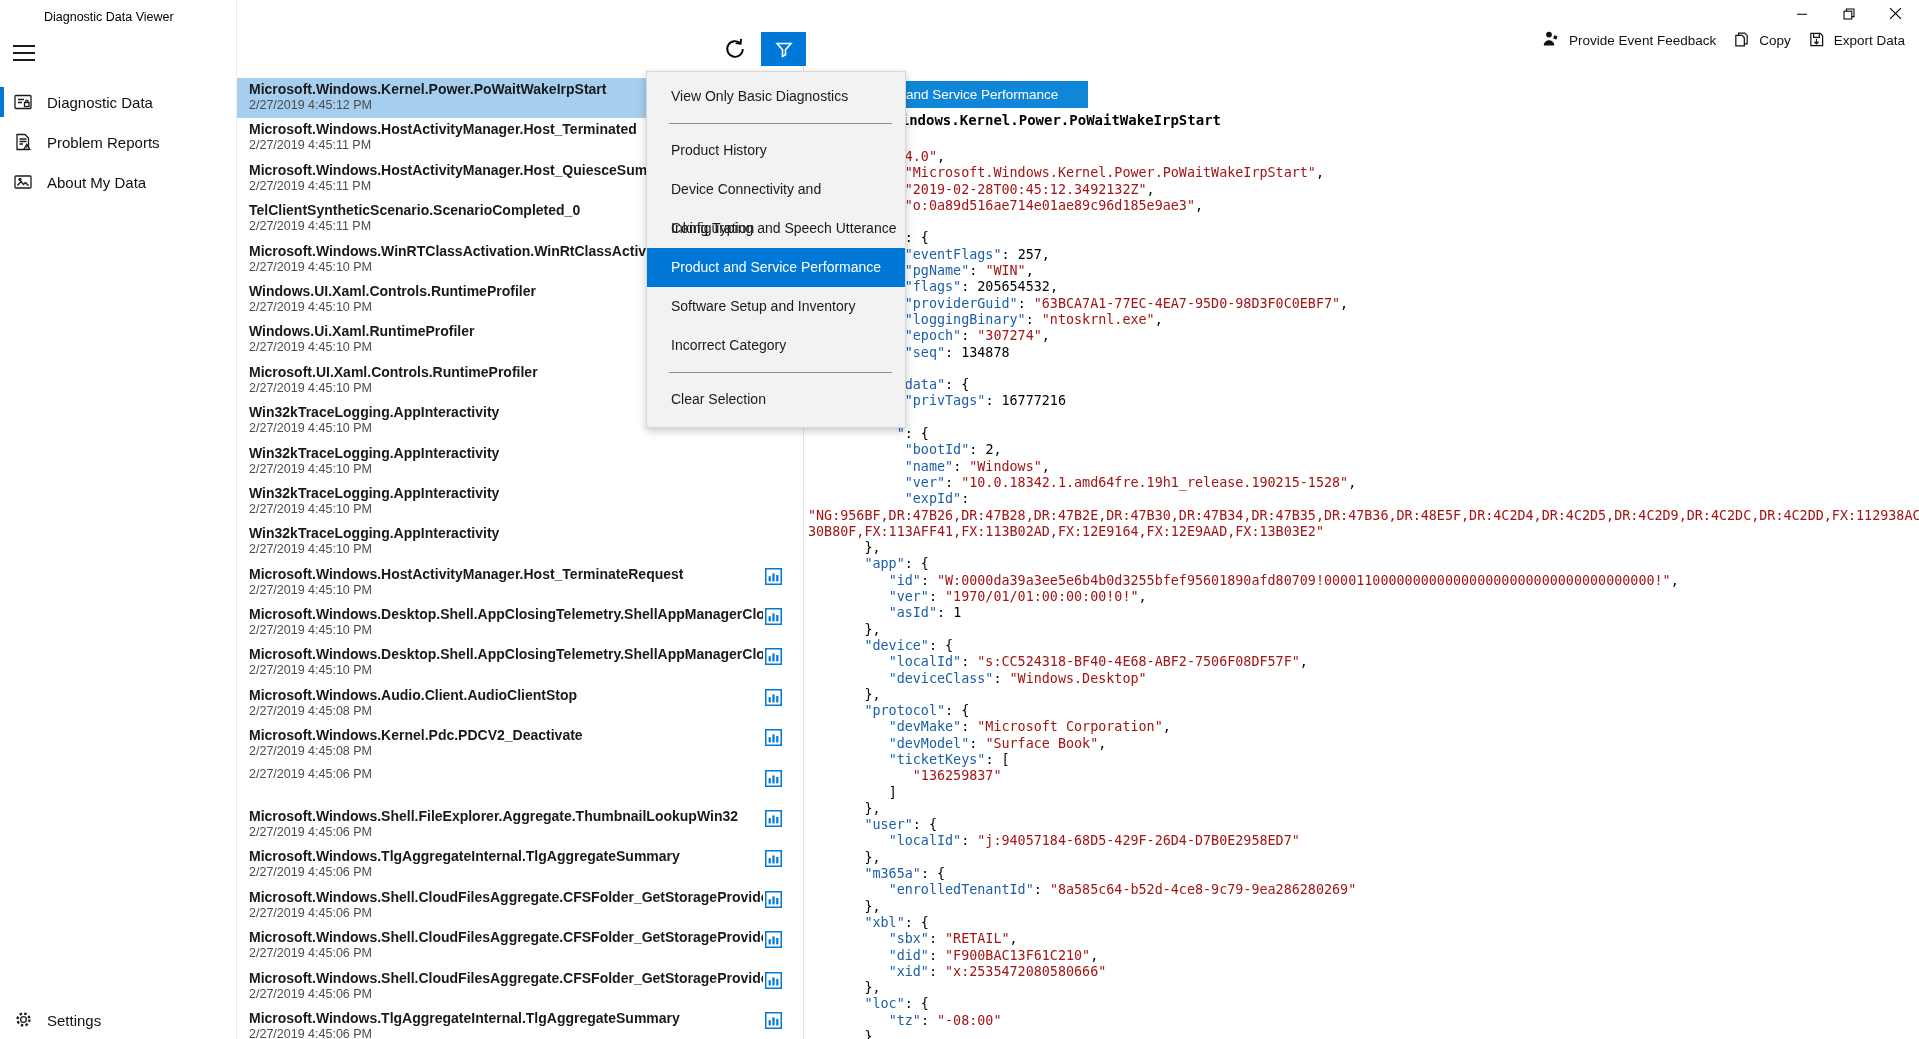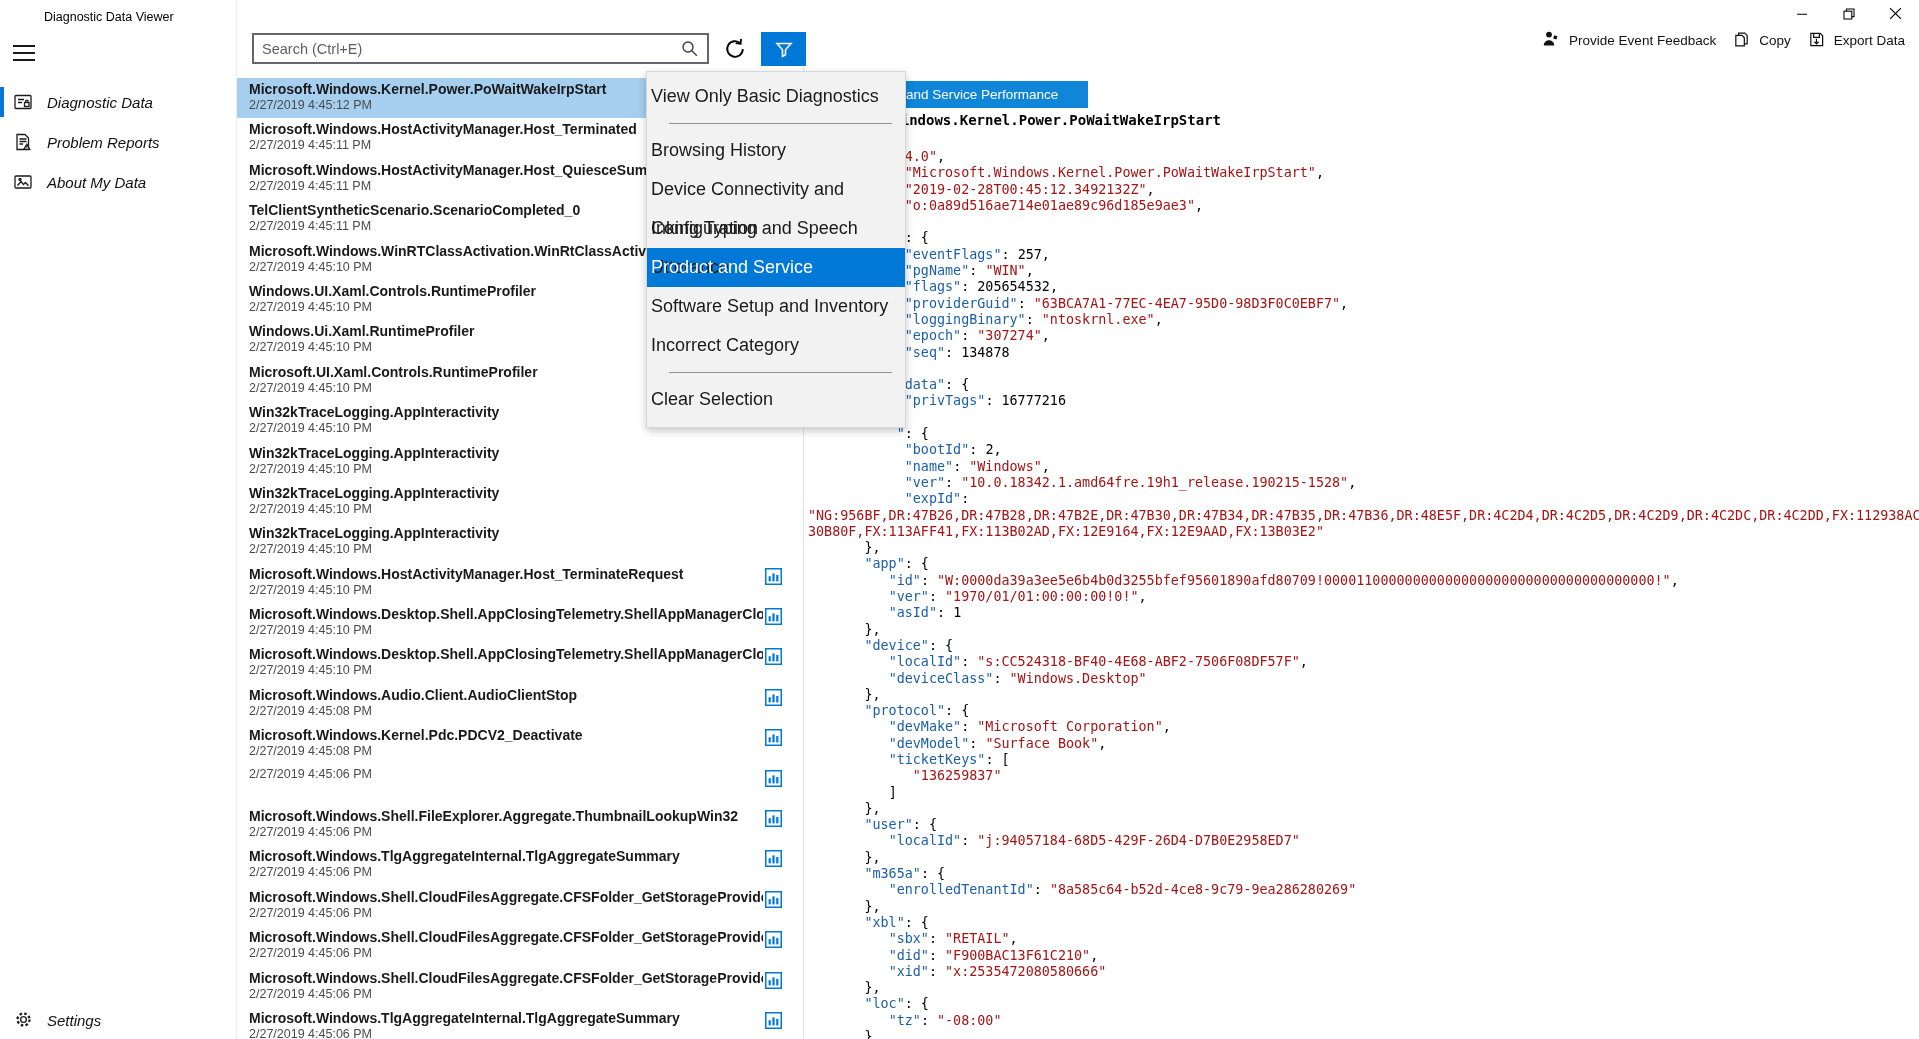--- a/index.html
+++ b/index.html
@@ -14,21 +14,21 @@
   
   .sidebar-divider{position:absolute;left:236px;top:0;width:1px;height:1039px;background:#ededed;}
   .hamburger{position:absolute;left:13px;top:45px;width:22px;height:16px;display:flex;
              flex-direction:column;justify-content:space-between;cursor:pointer;}
   .hamburger div{height:2.4px;background:#191919;}
   .nav{position:absolute;left:0;top:82px;width:236px;}
   .nav-item{position:relative;height:40px;display:flex;align-items:center;cursor:pointer;}
   .nav-item .sel-bar{position:absolute;left:0;top:5px;width:4px;height:30px;background:#0078d7;display:none;}
   .nav-item.selected .sel-bar{display:block;}
   .nav-icon{position:absolute;left:13px;width:20px;height:20px;}
-  .nav-label{position:absolute;left:47px;font-size:15px;color:#111;font-style:italic;}
+  .nav-label{position:absolute;left:47px;font-size:15px;color:#111;}
   .settings{position:absolute;left:0;top:1000px;width:236px;height:40px;}
 
   
   .search-box{position:absolute;left:252px;top:33px;width:457px;height:31px;border:2px solid #65656b;
               background:#fff;box-sizing:border-box;display:flex;align-items:center;}
   .search-box input{border:none;outline:none;flex:1;font-size:14.5px;padding:0 6px 0 8px;
                     font-family:"Liberation Sans",sans-serif;color:#222;background:transparent;}
   .search-box input::placeholder{color:#5f5f5f;}
   .search-glyph{width:18px;height:18px;margin-right:8px;}
   .refresh-btn{position:absolute;left:719px;top:33px;width:32px;height:32px;display:flex;
@@ -40,21 +40,21 @@
   .row.selected{background:#a6ceef;}
   .row .title{font-size:14px;font-weight:700;color:#191919;white-space:nowrap;overflow:hidden;line-height:18px;}
   .row .ts{font-size:12.5px;color:#4b4b4b;line-height:15px;}
   .row .chart-ic{position:absolute;left:528px;top:5px;width:17px;height:17px;}
   .list-divider{position:absolute;left:803px;top:66px;width:1px;height:973px;background:#e3e3e3;}
 
   
   .dropdown{position:absolute;left:646px;top:71px;width:260px;background:#f2f2f2;
             border:1px solid #d8d8d8;box-shadow:0 3px 8px rgba(0,0,0,.22);z-index:5;
             box-sizing:border-box;padding:5px 0 8px 0;}
-  .menu-item{height:39px;line-height:39px;padding-left:4px;font-size:18px;color:#1a1a1a;cursor:pointer;}
+  .menu-item{height:39px;line-height:39px;padding-left:24px;font-size:14px;color:#1a1a1a;cursor:pointer;}
   .menu-item.selected{background:#0078d7;color:#fff;}
   .menu-divider{height:1px;background:#8f8f8f;margin:7px 13px 7px 22px;}
 
   
   .badge{position:absolute;left:826px;top:81px;width:262px;height:27px;background:#1086d9;color:#fff;
          font-size:13.5px;display:flex;align-items:center;justify-content:center;z-index:1;}
   .event-name{position:absolute;left:808px;top:112px;font-family:"DejaVu Sans Mono",monospace;
               font-size:14px;font-weight:700;color:#000;white-space:nowrap;z-index:1;}
   .json{position:absolute;left:808px;top:149px;width:1111px;height:890px;overflow:hidden;
         font-family:"DejaVu Sans Mono",monospace;font-size:13.4px;line-height:16.3px;white-space:pre;z-index:1;}
@@ -128,29 +128,20 @@
   <div class="settings">
       <div class="nav-item">
         <span class="nav-icon" style="left:14px"><svg width="19" height="19" viewBox="0 0 20 20" fill="none" stroke="#1a1a1a" stroke-width="1.4">
             <circle cx="10" cy="10" r="3"></circle>
             <circle cx="10" cy="10" r="6.3" stroke-width="2.4" stroke-dasharray="2.6 2.35"></circle>
           </svg></span>
         <span class="nav-label">Settings</span>
       </div>
     </div>
 
-  <div class="search-box">
-    <input type="text" placeholder="Search (Ctrl+E)" style="">
-    <span class="search-glyph">
-      <svg width="18" height="18" viewBox="0 0 18 18" fill="none" stroke="#3c3c3c" stroke-width="1.4">
-        <circle cx="7" cy="7" r="5"></circle>
-          <path d="M10.8 10.8l5 5"></path>
-        </svg>
-    </span>
-  </div>
   <div class="refresh-btn">
     <svg width="26" height="26" viewBox="0 0 24 24" fill="none" stroke="#000" stroke-width="1.7">
       <path d="M19.2 12a7.2 7.2 0 1 1-2.1-5.1"></path>
       <path d="M17.6 2.6l-.4 4.6-4.6-.7"></path>
     </svg>
   </div>
   <div class="filter-btn">
     <svg width="22" height="22" viewBox="0 0 22 22" fill="none" stroke="#fff" stroke-width="1.6">
       <path d="M4 5.5h14l-5.5 6.3v5l-3 1.7v-6.7z"></path>
       </svg>
@@ -323,21 +314,21 @@
             <rect x="7.4" y="5.4" width="2.2" height="8" fill="#0078d7"></rect>
             <rect x="11.2" y="7" width="2.2" height="6.4" fill="#0078d7"></rect>
           </svg></span>
       </div>
     </div>
   <div class="list-divider"></div>
 
   <div class="dropdown">
       <div class="menu-item">View Only Basic Diagnostics</div>
       <div class="menu-divider"></div>
-      <div class="menu-item">Browsing History</div>
+      <div class="menu-item">Product History</div>
       <div class="menu-item">Device Connectivity and Configuration</div>
       <div class="menu-item">Inking Typing and Speech Utterance</div>
       <div class="menu-item selected">Product and Service Performance</div>
       <div class="menu-item">Software Setup and Inventory</div>
       <div class="menu-item">Incorrect Category</div>
       <div class="menu-divider"></div>
       <div class="menu-item">Clear Selection</div>
     </div>
 
   <div class="badge">Product and Service Performance</div>

